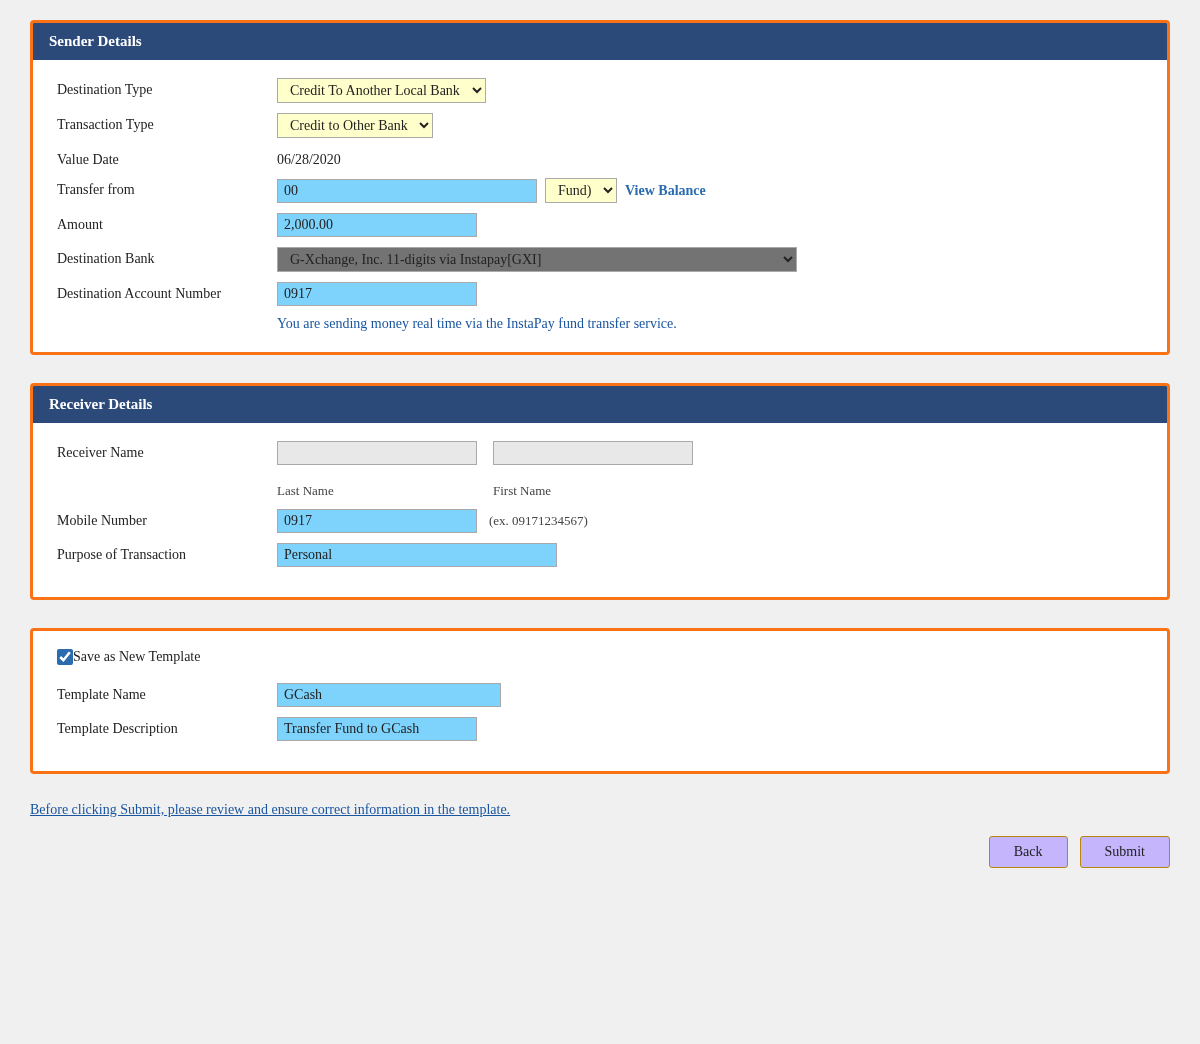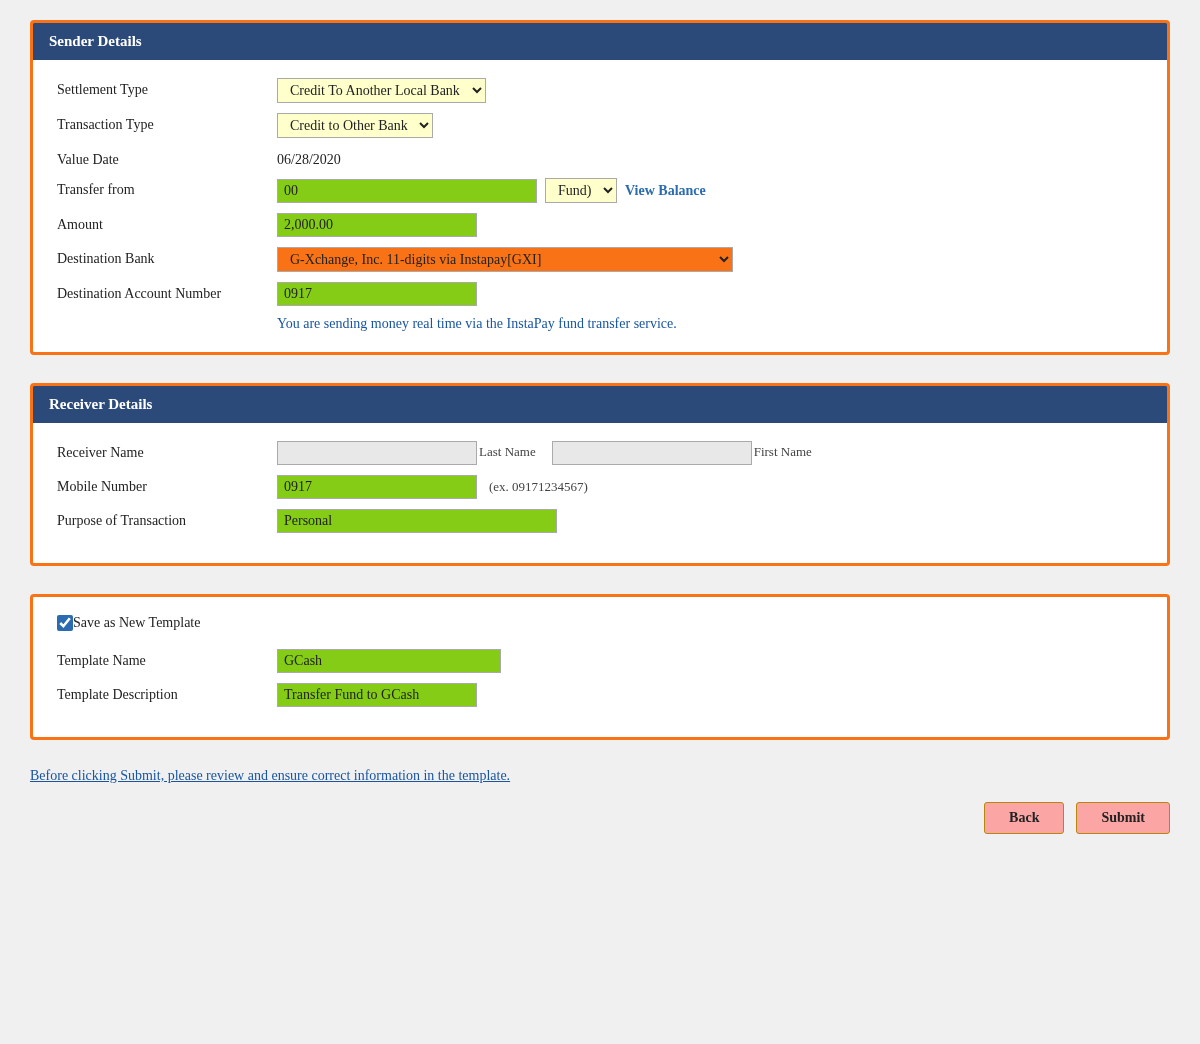--- a/index.html
+++ b/index.html
@@ -54,21 +54,21 @@
     select {
       background: #ffffcc;
       border: 1px solid #aaa;
       padding: 3px 8px;
       font-size: 14px;
       font-family: Georgia, serif;
       color: #222;
       cursor: pointer;
     }
     input[type="text"] {
-      background: #84cc16;
+      background: #7dd3fc;
       border: 1px solid #aaa;
       padding: 3px 6px;
       font-size: 14px;
       font-family: Georgia, serif;
       color: #222;
     }
     input[type="text"].wide {
       width: 200px;
     }
     .value-date-text {
@@ -83,43 +83,43 @@
       cursor: pointer;
       font-weight: bold;
     }
     .instapay-note {
       color: #1a56a0;
       font-size: 14px;
       margin-top: 6px;
       padding-left: 220px;
     }
     .destination-bank-select {
-      width: 456px;
-      background: #f97316;
+      width: 520px;
+      background: #737373;
     }
     .fund-select-group {
       display: flex;
       align-items: center;
       gap: 8px;
     }
     .fund-input {
       width: 260px;
     }
     .fund-select {
       background: #ffffcc;
       border: 1px solid #aaa;
     }
     .receiver-inputs {
       display: flex;
       gap: 16px;
     }
     .receiver-input-group {
       display: flex;
-      flex-direction: row;
-      gap: 2px;
+      flex-direction: column;
+      gap: 15px;
     }
     .receiver-input-label {
       font-size: 13px;
       color: #444;
       margin-top: 3px;
     }
     .mobile-example {
       font-size: 13px;
       color: #444;
       margin-left: 4px;
@@ -152,44 +152,44 @@
       display: flex;
       justify-content: flex-end;
       gap: 12px;
       margin-bottom: 20px;
     }
     .btn {
       padding: 7px 24px;
       font-size: 14px;
       font-family: Georgia, serif;
       border: 1px solid #b8860b;
-      background: #fca5a5;
+      background: #c4b5fd;
       color: #222;
       cursor: pointer;
       border-radius: 3px;
-      font-weight: bold;
+      font-weight: normal;
     }
     
     input[type="text"].gray-bg {
       background: #e8e8e8;
     }
   </style>
 </head>
 <body>
 
 <div class="page-wrapper">
 
   <div class="section-card">
     <div class="section-header">
       <span>Sender Details</span>
     </div>
     <div class="section-body">
 
       <div class="form-row">
-        <div class="form-label">Settlement Type</div>
+        <div class="form-label">Destination Type</div>
         <div class="form-control-area">
           <select>
             <option>Credit To Another Local Bank</option>
           </select>
         </div>
       </div>
 
       <div class="form-row">
         <div class="form-label">Transaction Type</div>
         <div class="form-control-area">

